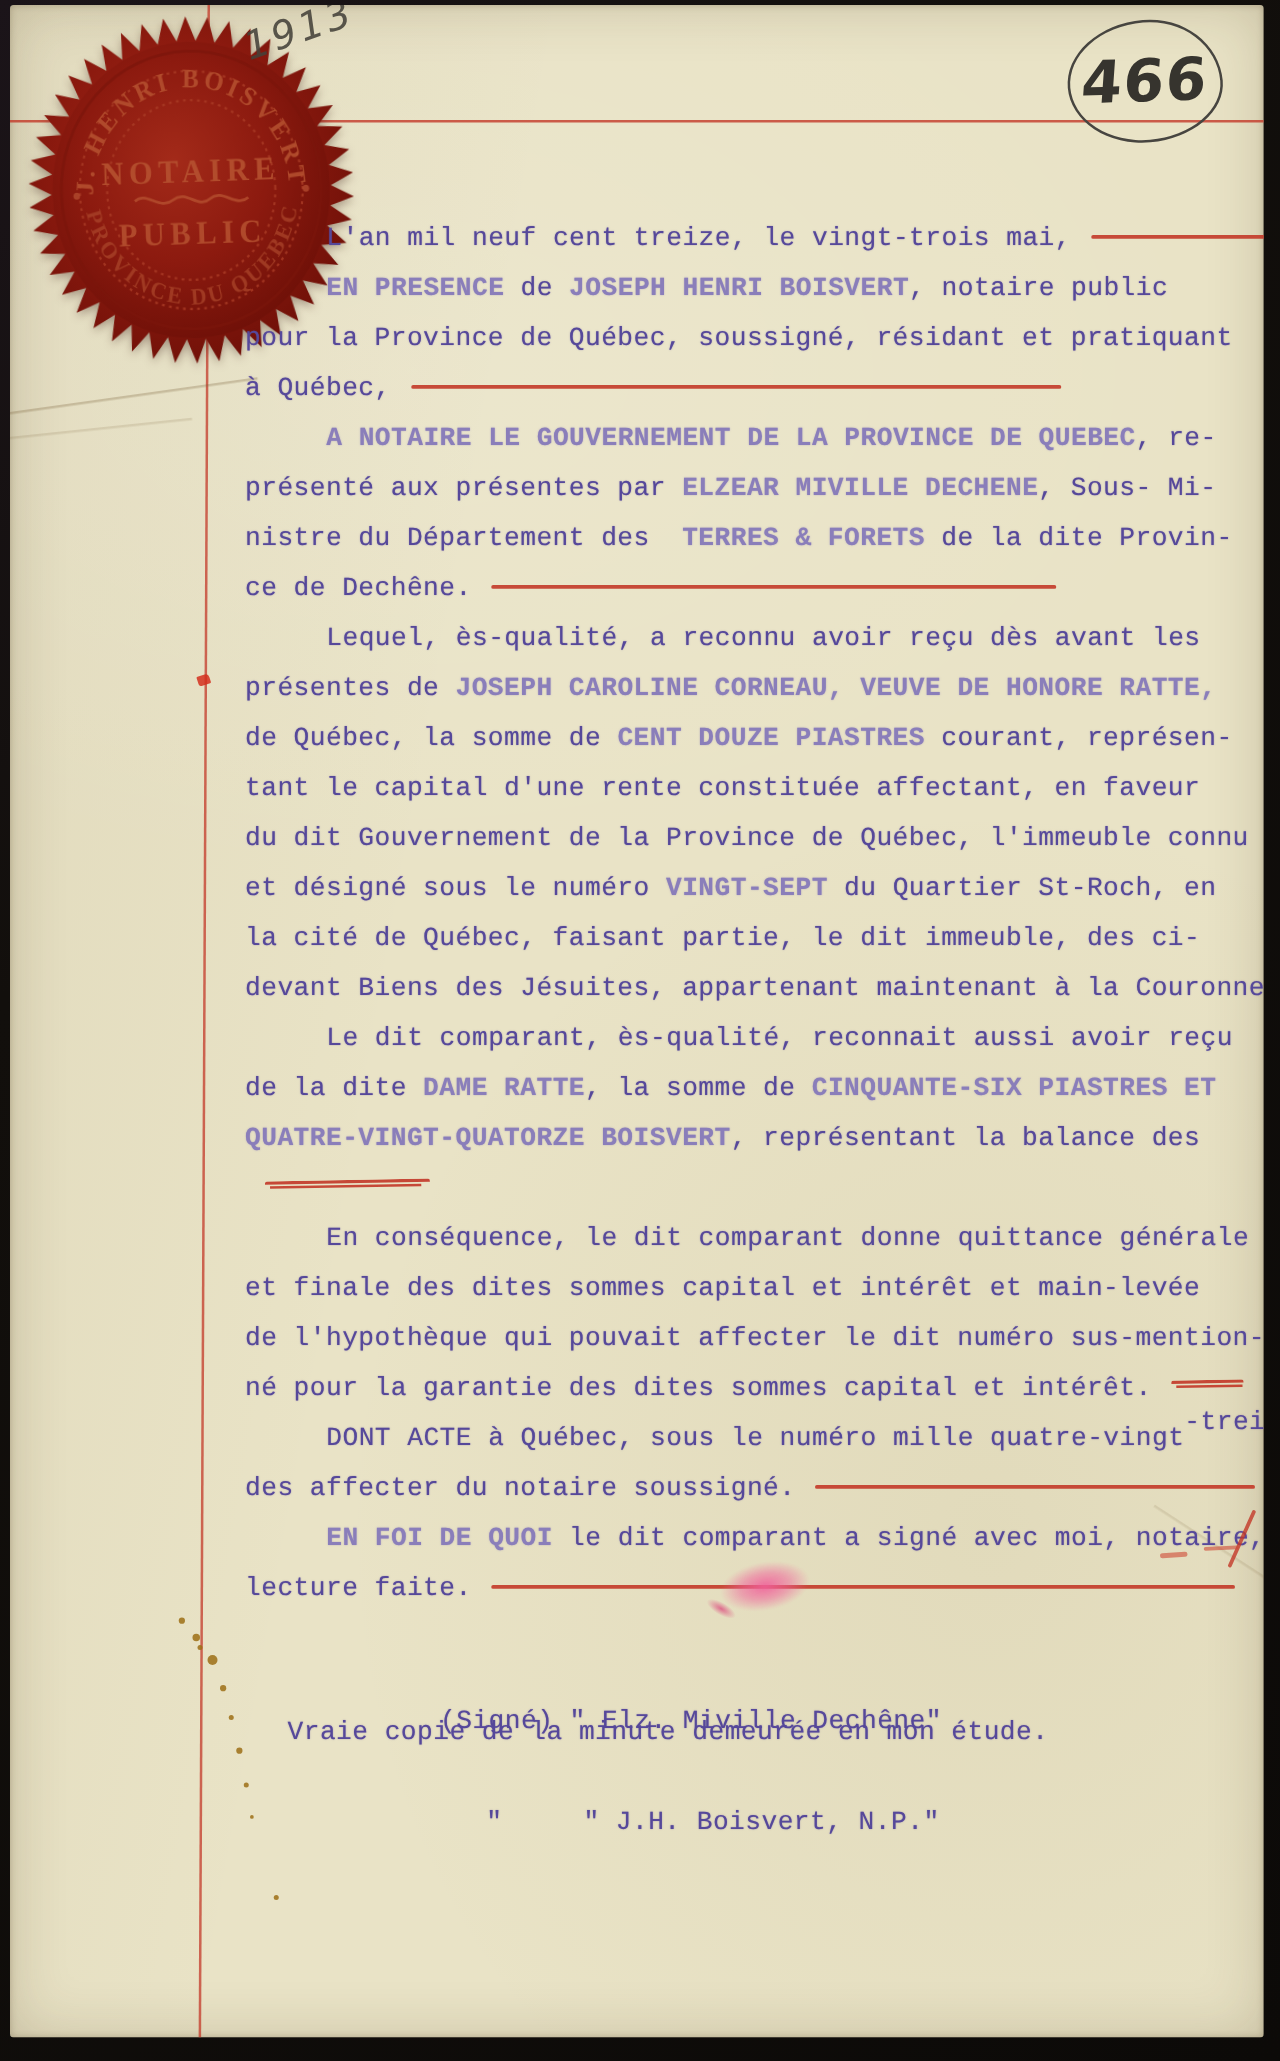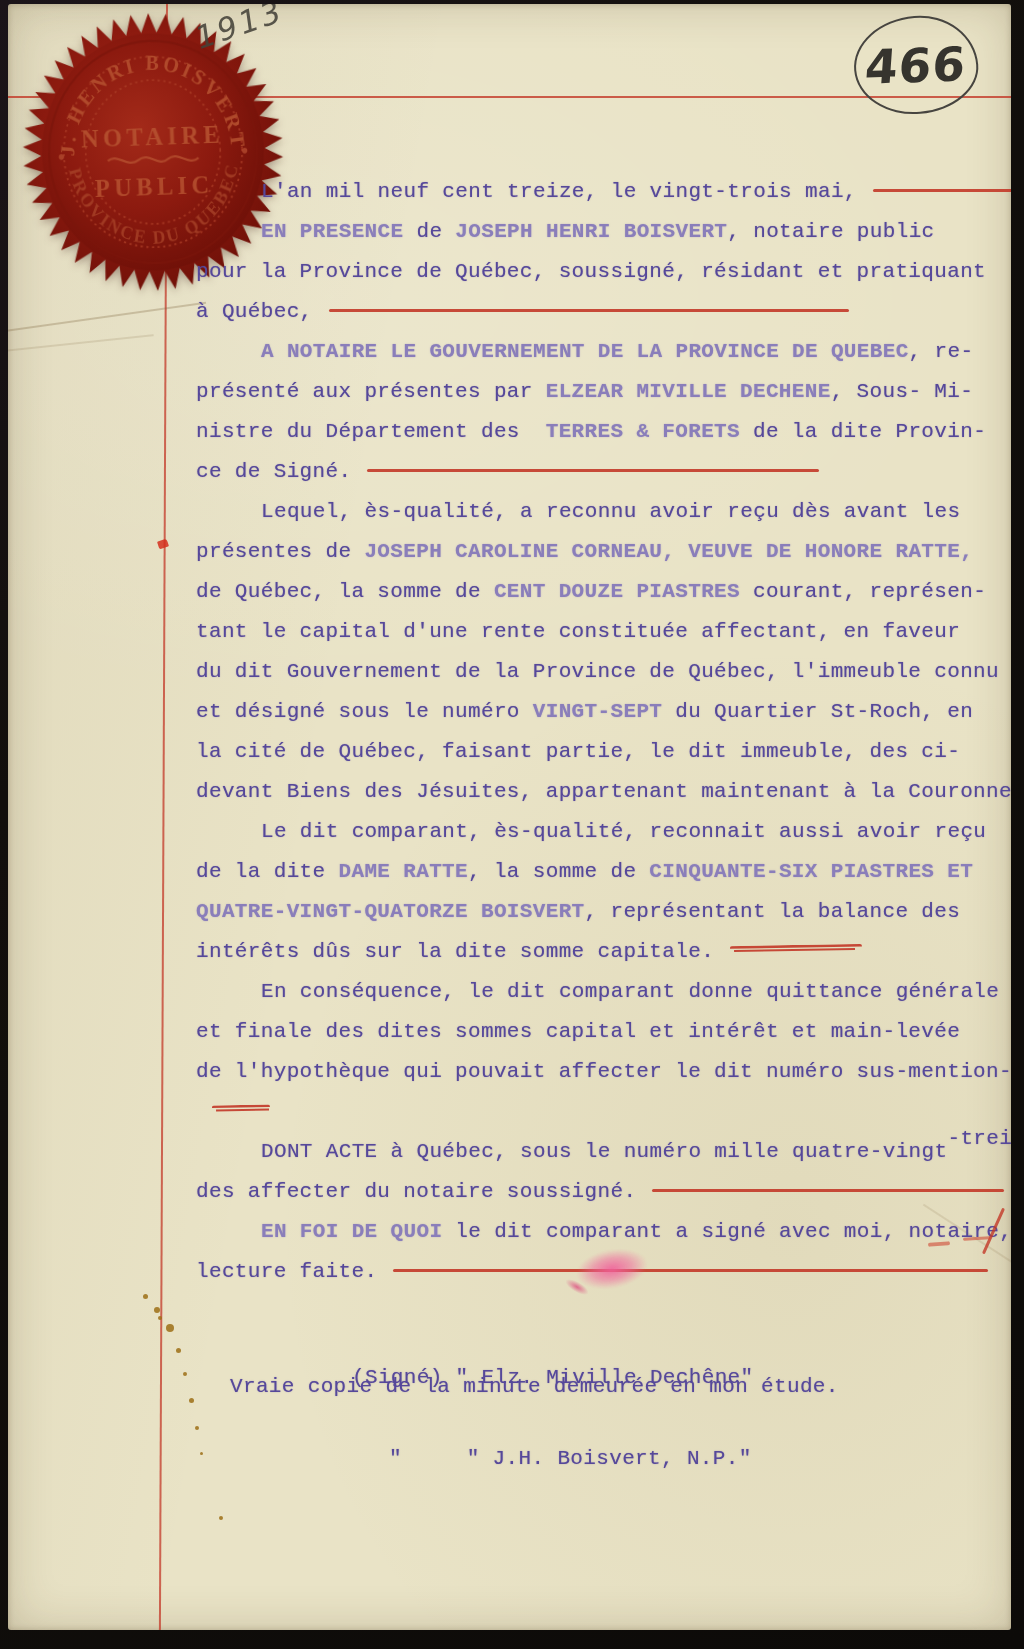--- a/index.html
+++ b/index.html
@@ -121,37 +121,37 @@
   </div>
 
   <div class="doc-text">
       <div class="tline indent"><span class="">L'an mil neuf cent treize, le vingt-trois mai,</span><span class="rule" style="width: 158px;"></span></div>
       <div class="tline indent"><span class="em ">EN PRESENCE</span><span class=""> de </span><span class="em ">JOSEPH HENRI BOISVERT</span><span class="">, notaire public</span></div>
       <div class="tline"><span class="">pour la Province de Québec, soussigné, résidant et pratiquant</span></div>
       <div class="tline"><span class="">à Québec,</span><span class="rule" style="width: 520px;"></span></div>
       <div class="tline indent"><span class="em ">A NOTAIRE LE GOUVERNEMENT DE LA PROVINCE DE QUEBEC</span><span class="">, re-</span></div>
       <div class="tline"><span class="">présenté aux présentes par </span><span class="em ">ELZEAR MIVILLE DECHENE</span><span class="">, Sous- Mi-</span></div>
       <div class="tline"><span class="">nistre du Département des  </span><span class="em ">TERRES &amp; FORETS</span><span class=""> de la dite Provin-</span></div>
-      <div class="tline"><span class="">ce de Signé.</span><span class="rule" style="width: 452px;"></span></div>
+      <div class="tline"><span class="">ce de Dechêne.</span><span class="rule" style="width: 452px;"></span></div>
       <div class="tline indent"><span class="">Lequel, ès-qualité, a reconnu avoir reçu dès avant les</span></div>
       <div class="tline"><span class="">présentes de </span><span class="em ">JOSEPH CAROLINE CORNEAU, VEUVE DE HONORE RATTE,</span></div>
       <div class="tline"><span class="">de Québec, la somme de </span><span class="em ">CENT DOUZE PIASTRES</span><span class=""> courant, représen-</span></div>
       <div class="tline"><span class="">tant le capital d'une rente constituée affectant, en faveur</span></div>
       <div class="tline"><span class="">du dit Gouvernement de la Province de Québec, l'immeuble connu</span></div>
       <div class="tline"><span class="">et désigné sous le numéro </span><span class="em ">VINGT-SEPT</span><span class=""> du Quartier St-Roch, en</span></div>
       <div class="tline"><span class="">la cité de Québec, faisant partie, le dit immeuble, des ci-</span></div>
       <div class="tline"><span class="">devant Biens des Jésuites, appartenant maintenant à la Couronne.</span></div>
       <div class="tline indent"><span class="">Le dit comparant, ès-qualité, reconnait aussi avoir reçu</span></div>
       <div class="tline"><span class="">de la dite </span><span class="em ">DAME RATTE</span><span class="">, la somme de </span><span class="em ">CINQUANTE-SIX PIASTRES ET</span></div>
       <div class="tline"><span class="em ">QUATRE-VINGT-QUATORZE BOISVERT</span><span class="">, représentant la balance des</span></div>
-      <div class="tline"><span class="">intérêts dûs sur la dite somme capitale.</span><span class="rule wavy" style="width: 132px;"></span></div>
+      <div class="tline"><span class="rule wavy" style="width: 132px;"></span></div>
       <div class="tline indent"><span class="">En conséquence, le dit comparant donne quittance générale</span></div>
       <div class="tline"><span class="">et finale des dites sommes capital et intérêt et main-levée</span></div>
       <div class="tline"><span class="">de l'hypothèque qui pouvait affecter le dit numéro sus-mention-</span></div>
-      <div class="tline"><span class="rule wavy" style="width: 58px;"></span></div>
+      <div class="tline"><span class="">né pour la garantie des dites sommes capital et intérêt.</span><span class="rule wavy" style="width: 58px;"></span></div>
       <div class="tline indent"><span class="">DONT ACTE à Québec, sous le numéro mille quatre-vingt</span><span class="sup">-treiz</span></div>
       <div class="tline"><span class="">des affecter du notaire soussigné.</span><span class="rule" style="width: 352px;"></span></div>
       <div class="tline indent"><span class="em ">EN FOI DE QUOI</span><span class=""> le dit comparant a signé avec moi, notaire,</span></div>
       <div class="tline"><span class="">lecture faite.</span><span class="rule" style="width: 595px;"></span></div>
     </div>
 
   <div class="red-tail"></div>
   <div class="red-dash d1"></div>
   <div class="red-dash d2"></div>
   <div class="smudge"></div>

